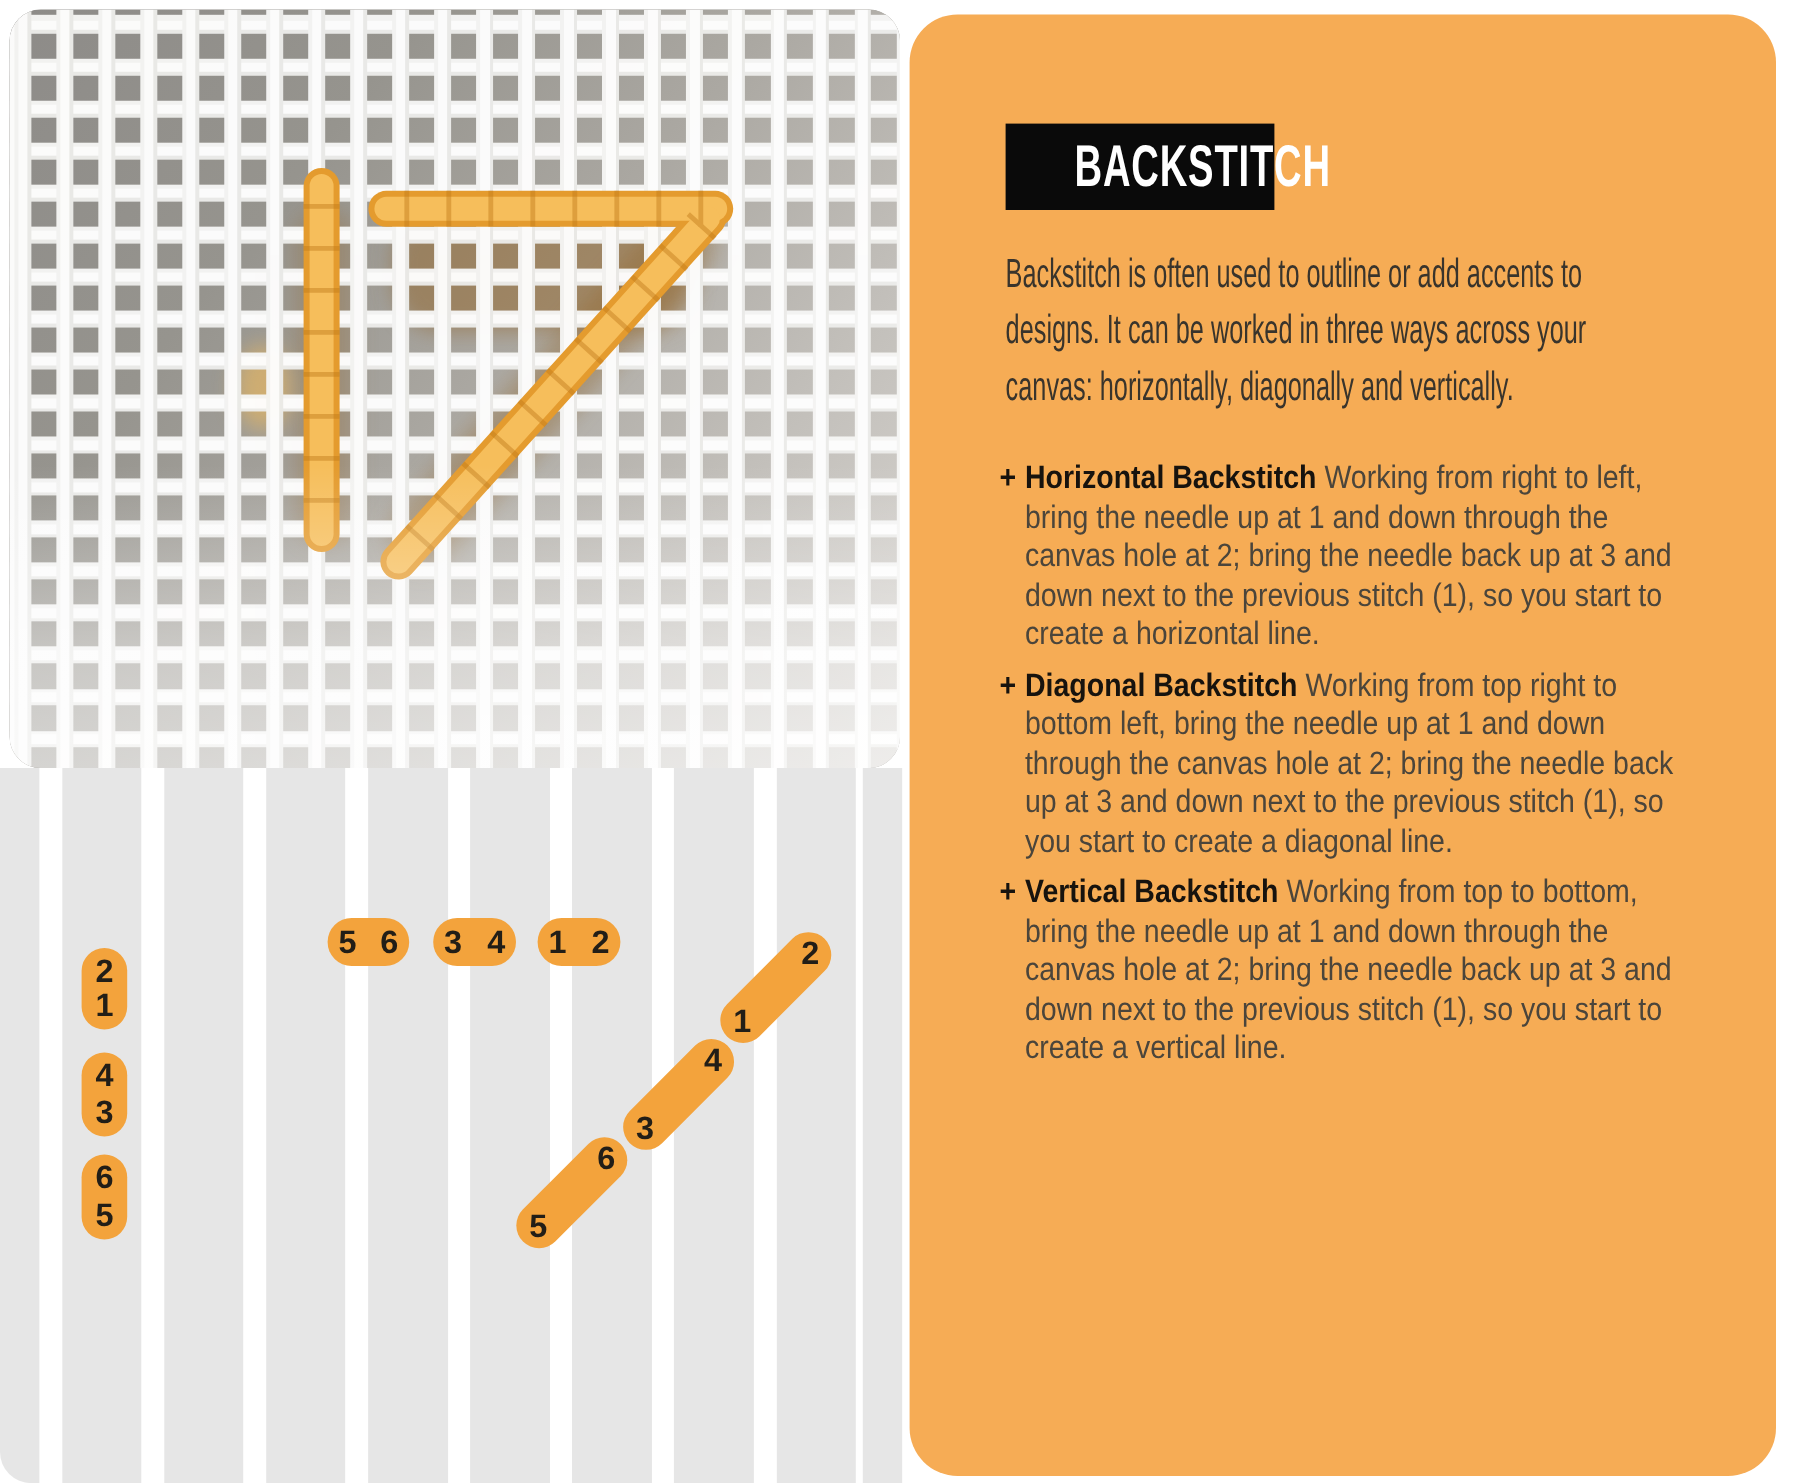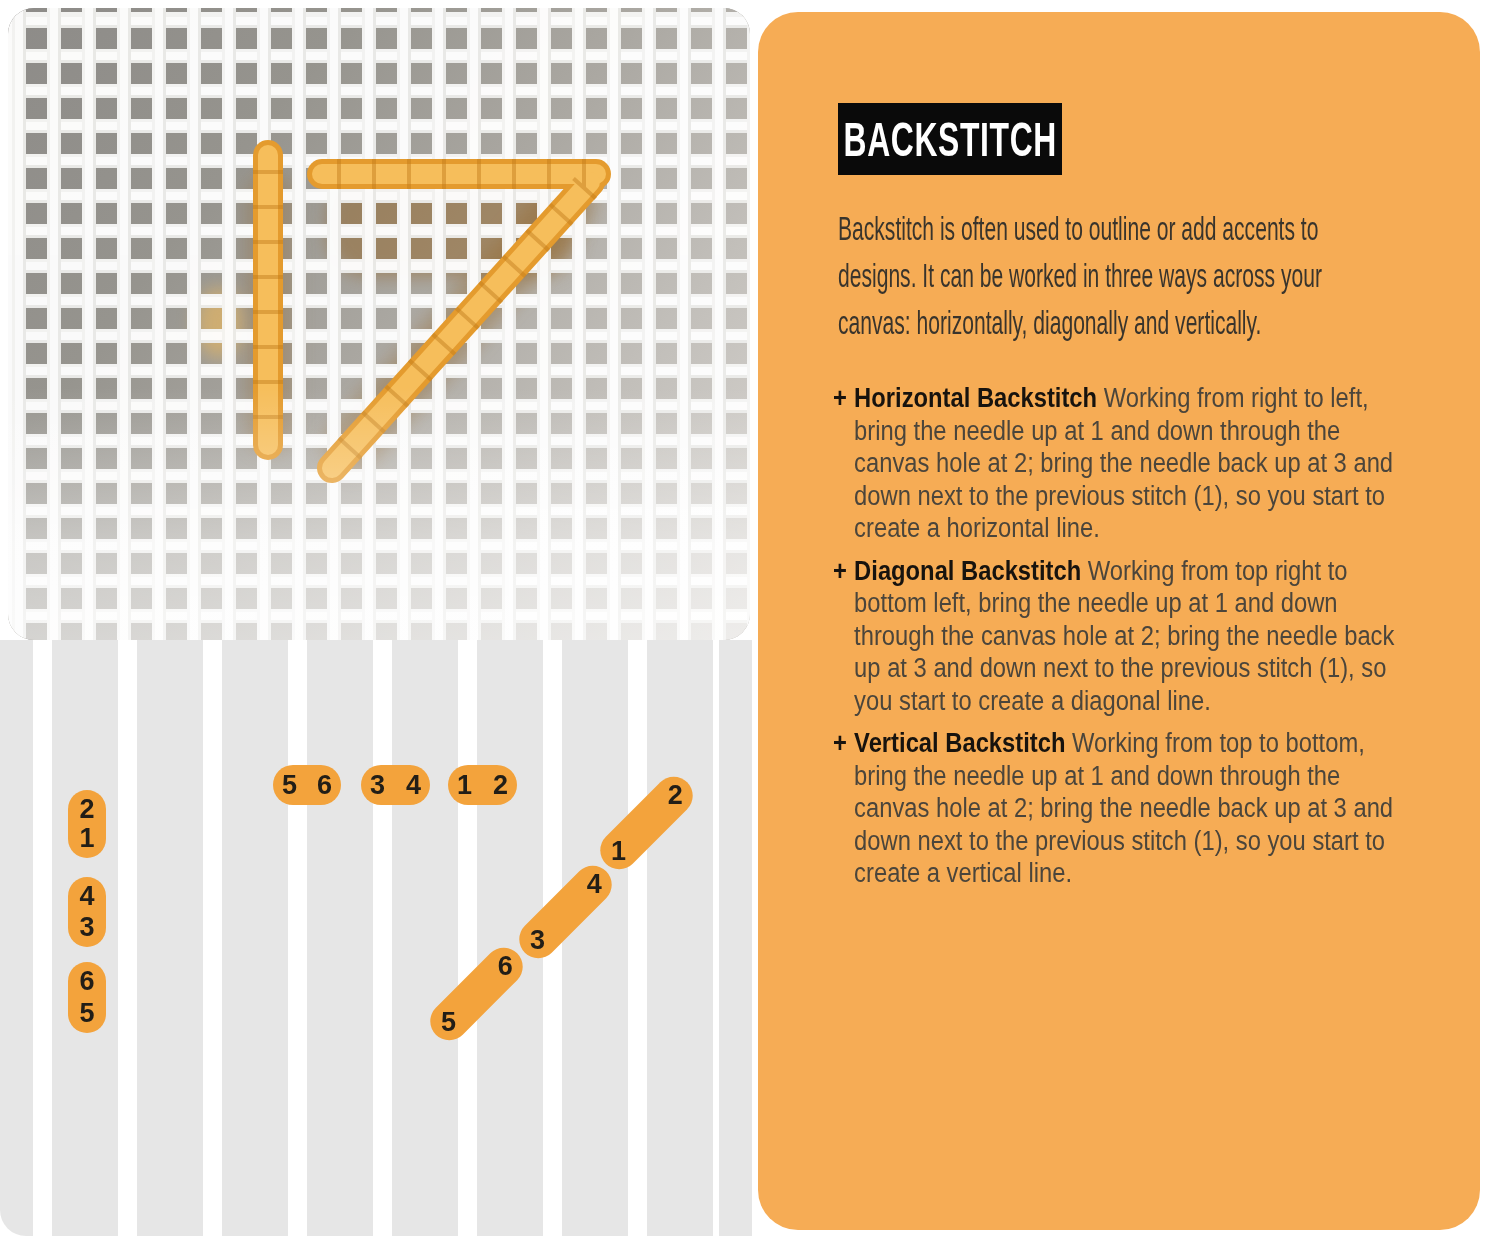--- a/index.html
+++ b/index.html
@@ -59,21 +59,21 @@
     transform:rotate(-45deg);transform-origin:center center;
   }
   .pill-d .num{transform:rotate(45deg);}
   
   .panel{
     position:absolute;left:758px;top:12px;width:722px;height:1218px;
     background:#f6ac55;border-radius:40px;
   }
   .title-box{
     position:absolute;left:80px;top:91px;width:224px;height:72px;
-    background:#0a0a0a;display:flex;align-items:center;justify-content:center;
+    background:#0a0a0a;display:flex;align-items:center;justify-content:flex-start;
   }
   .title-box span{
     color:#ffffff;font-size:49px;font-weight:700;letter-spacing:1px;
     transform:scaleX(.65);white-space:nowrap;
   }
   .intro{
     position:absolute;left:80px;top:193px;width:900px;margin:0;
     font-size:34px;line-height:47px;color:#39342c;
     transform:scaleX(.62);transform-origin:0 0;
   }

